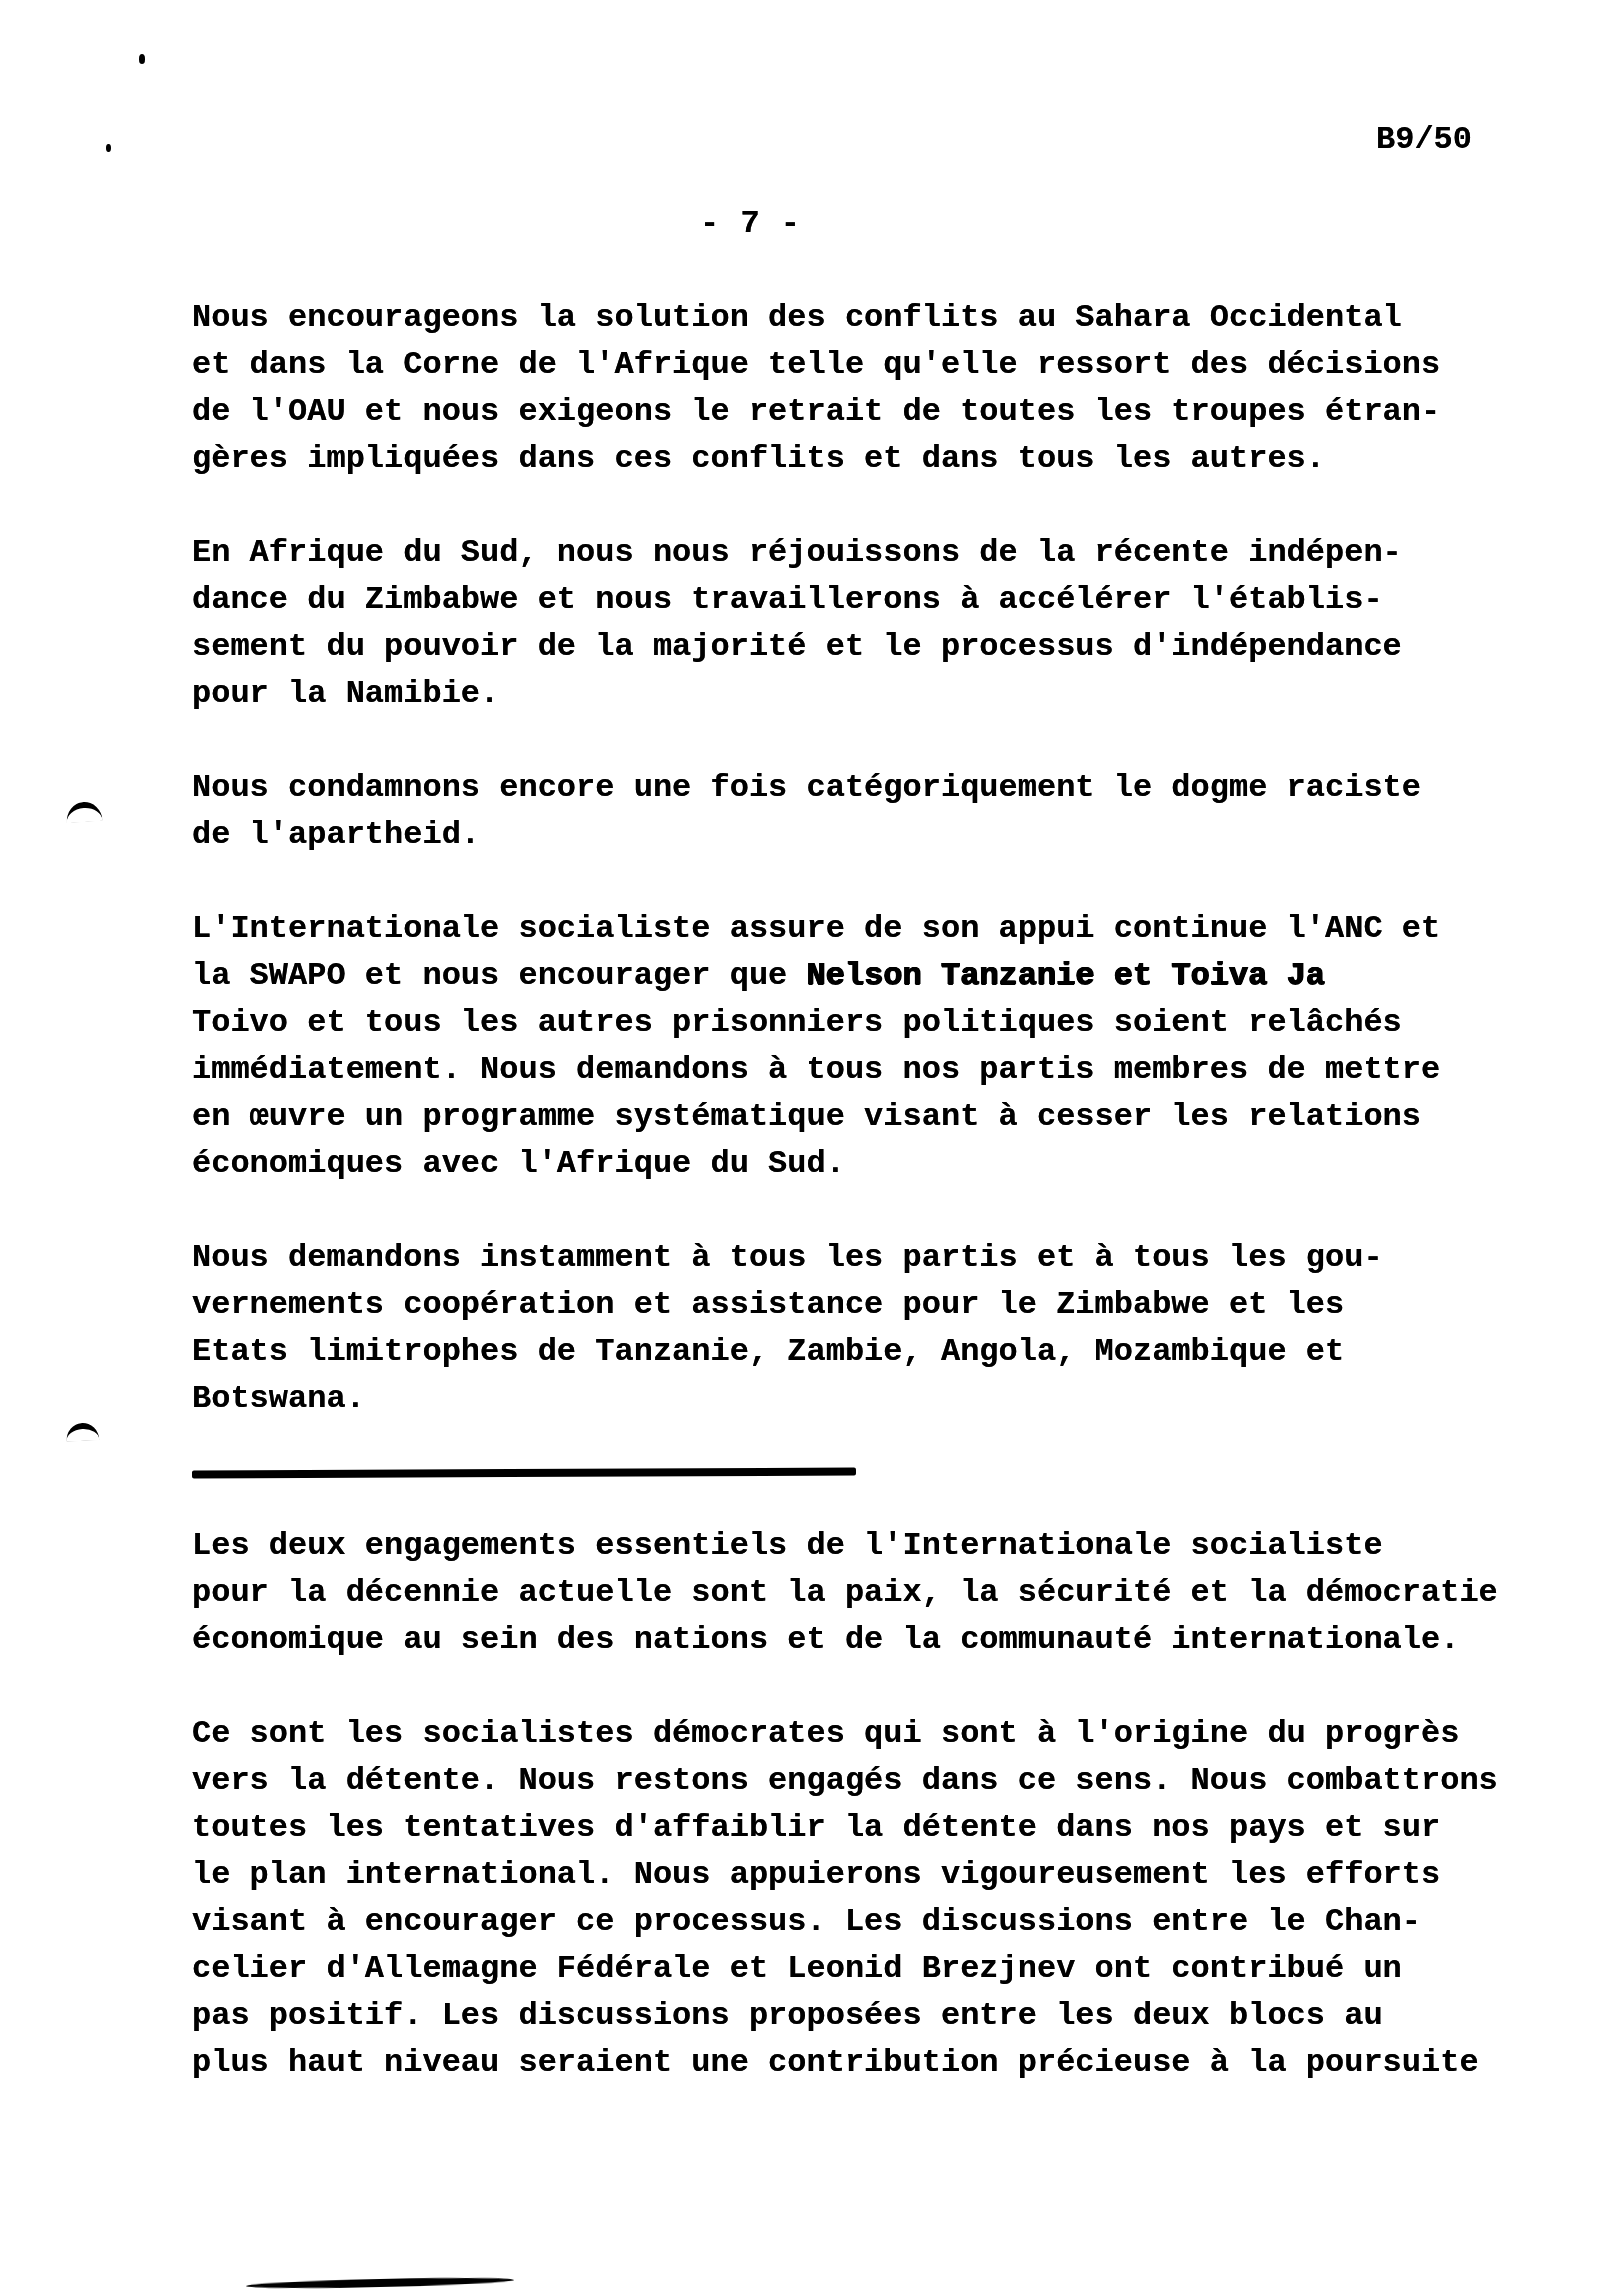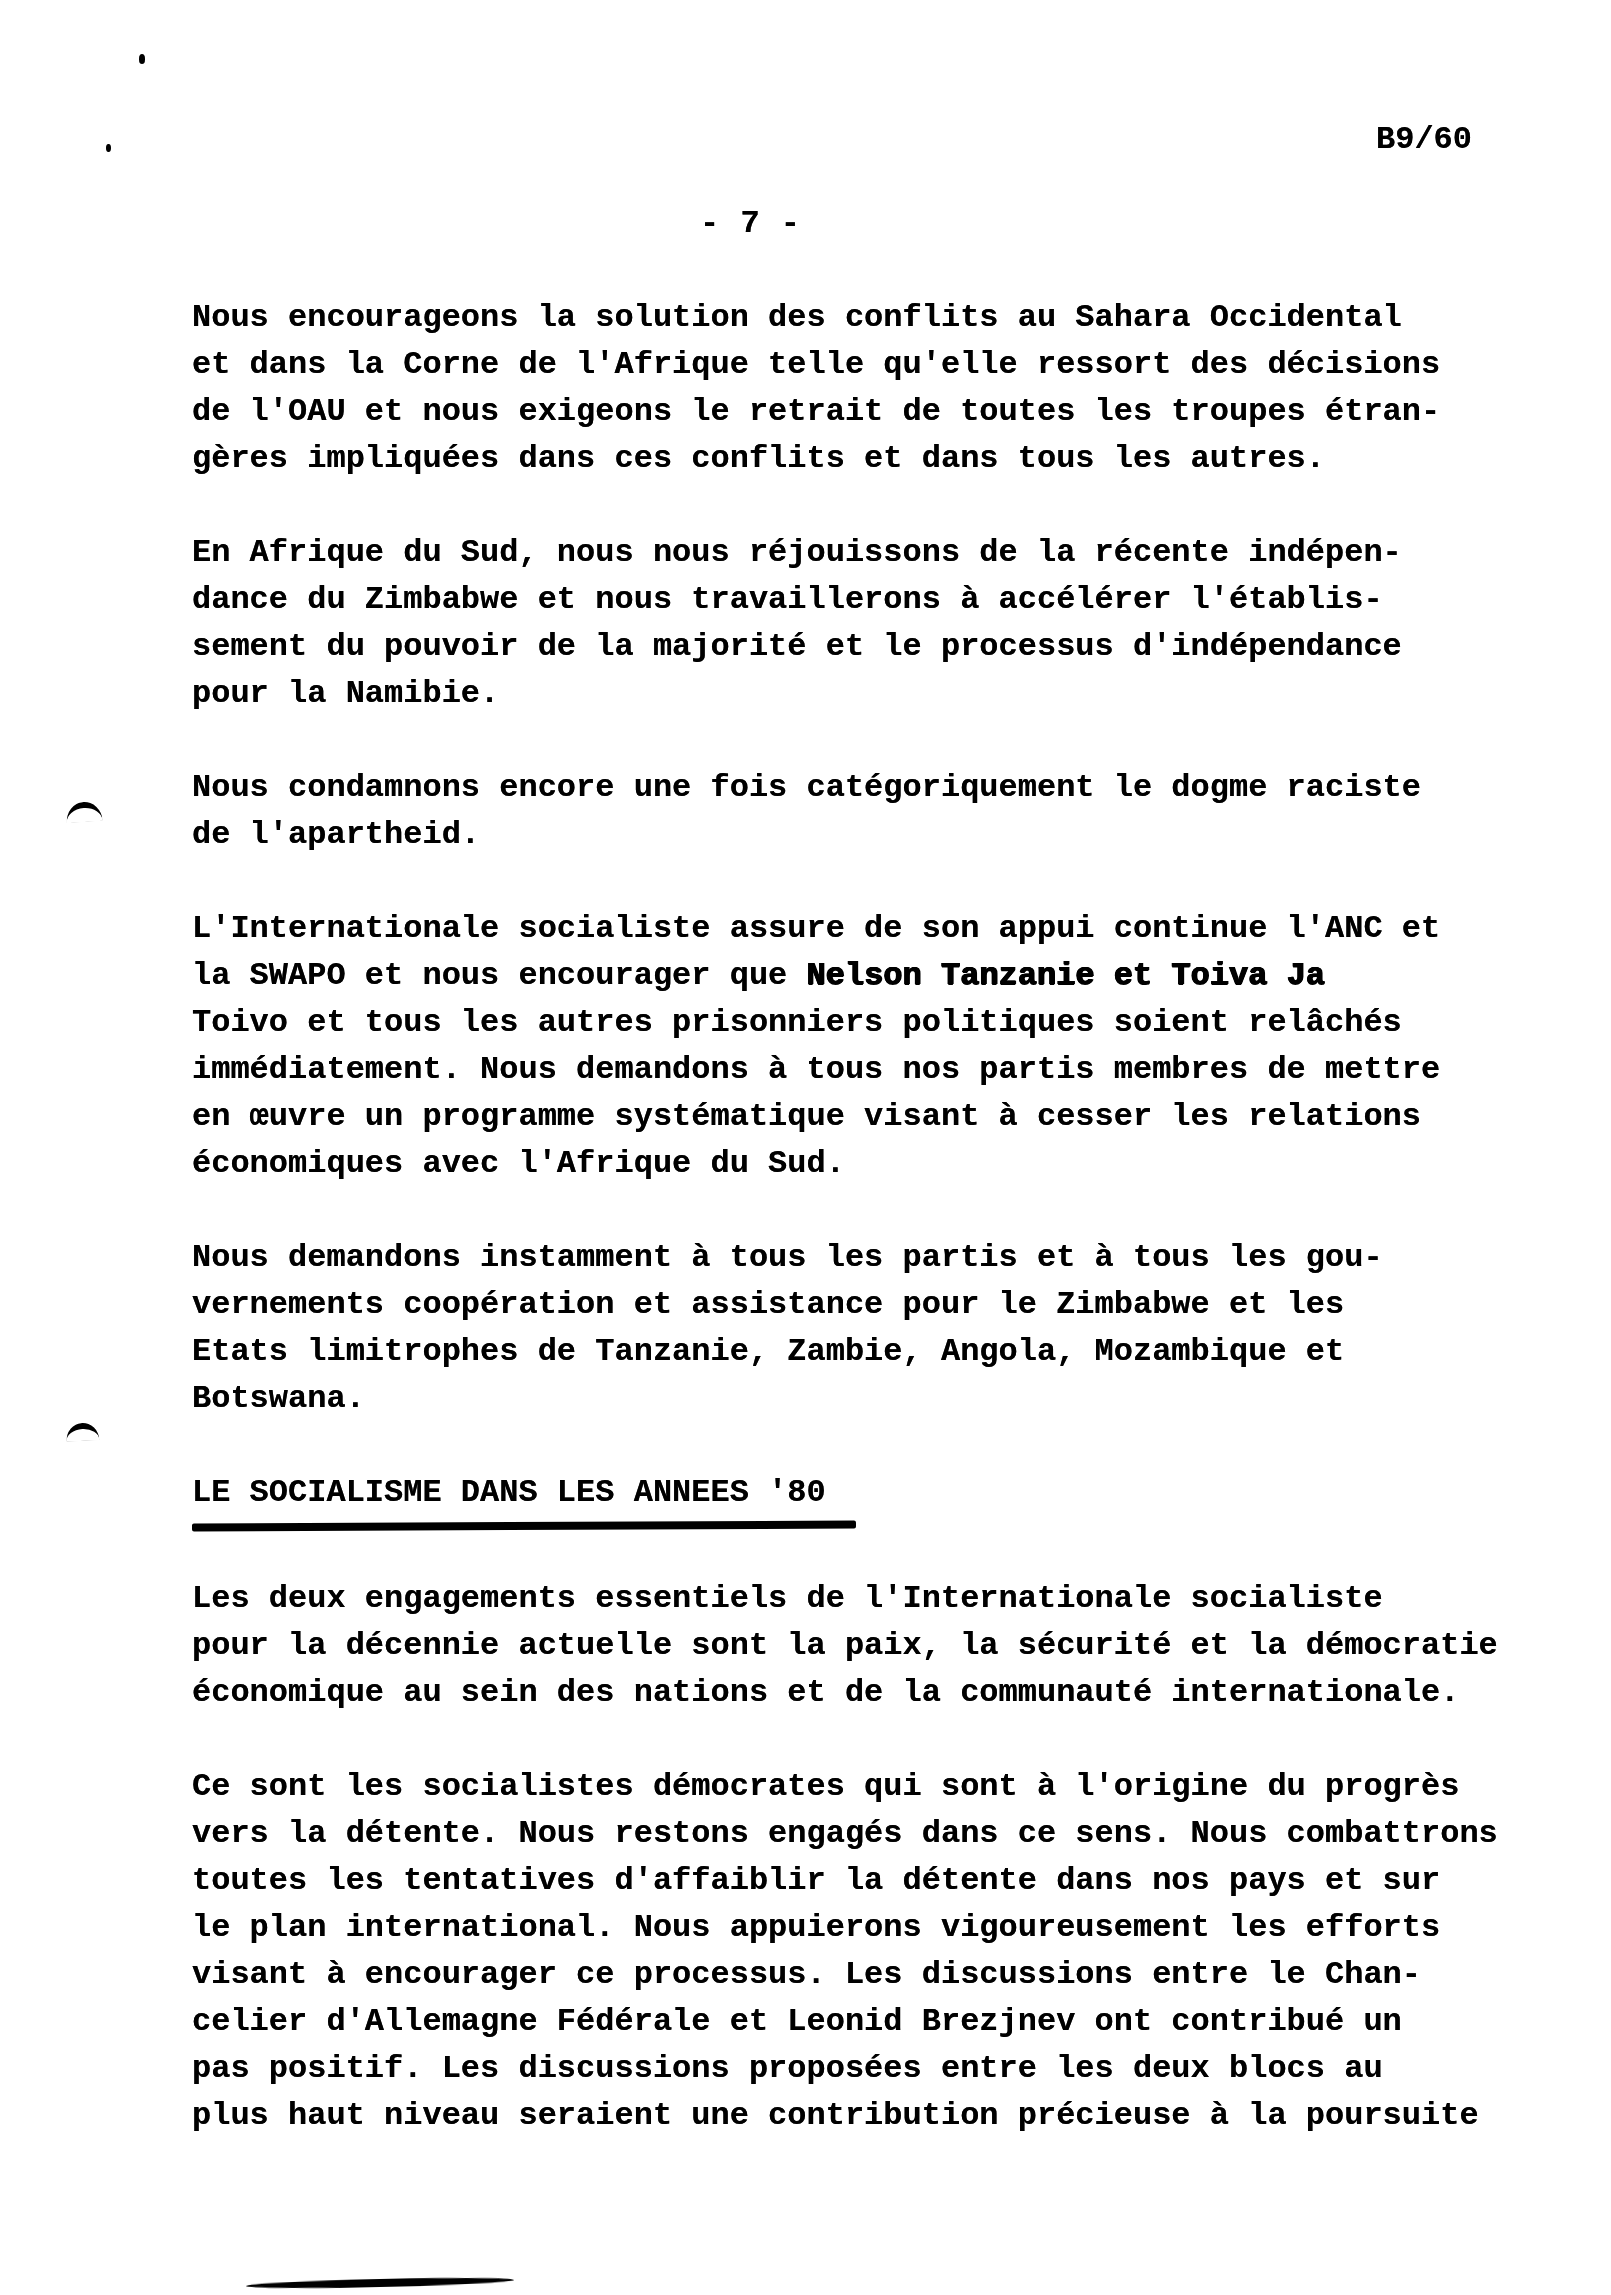--- a/index.html
+++ b/index.html
@@ -65,21 +65,21 @@
   }
 </style>
 </head>
 <body>
 
 <div class="page">
 
   <div class="ink-dot dot1"></div>
   <div class="ink-dot dot2"></div>
 
-  <div class="doc-ref">B9/60</div>
+  <div class="doc-ref">B9/50</div>
   <div class="page-num">- 7 -</div>
 
   <div class="arc arc1"></div>
   <div class="arc arc2"></div>
 
   <div class="text-block">
 
     <p>
       <span class="line">Nous encourageons la solution des conflits au Sahara Occidental</span>
       <span class="line">et dans la Corne de l'Afrique telle qu'elle ressort des décisions</span>
@@ -109,21 +109,20 @@
     </p>
 
     <p>
       <span class="line">Nous demandons instamment à tous les partis et à tous les gou-</span>
       <span class="line">vernements coopération et assistance pour le Zimbabwe et les</span>
       <span class="line">Etats limitrophes de Tanzanie, Zambie, Angola, Mozambique et</span>
       <span class="line">Botswana.</span>
     </p>
 
     <div class="heading-wrap">
-      <div class="heading">LE SOCIALISME DANS LES ANNEES '80</div>
       <div class="heading-underline"></div>
     </div>
 
     <p>
       <span class="line">Les deux engagements essentiels de l'Internationale socialiste</span>
       <span class="line">pour la décennie actuelle sont la paix, la sécurité et la démocratie</span>
       <span class="line">économique au sein des nations et de la communauté internationale.</span>
     </p>
 
     <p>

